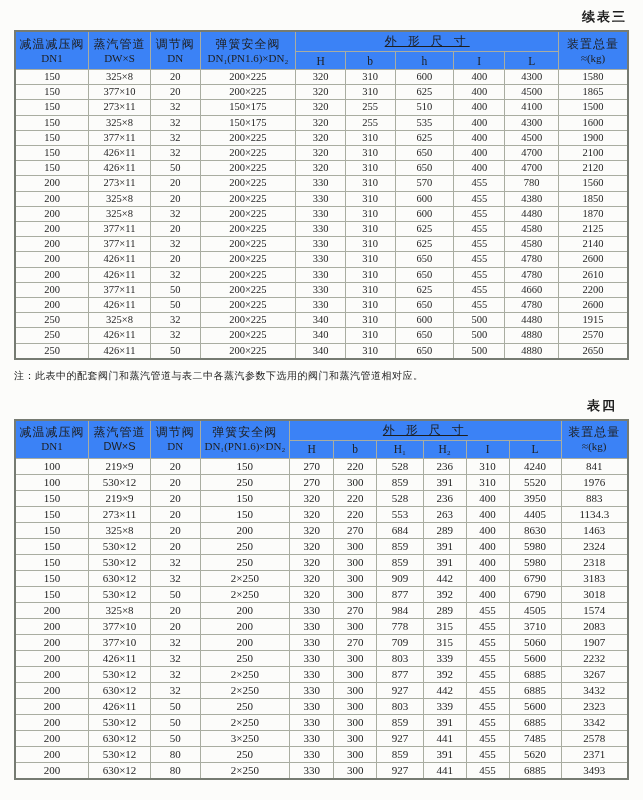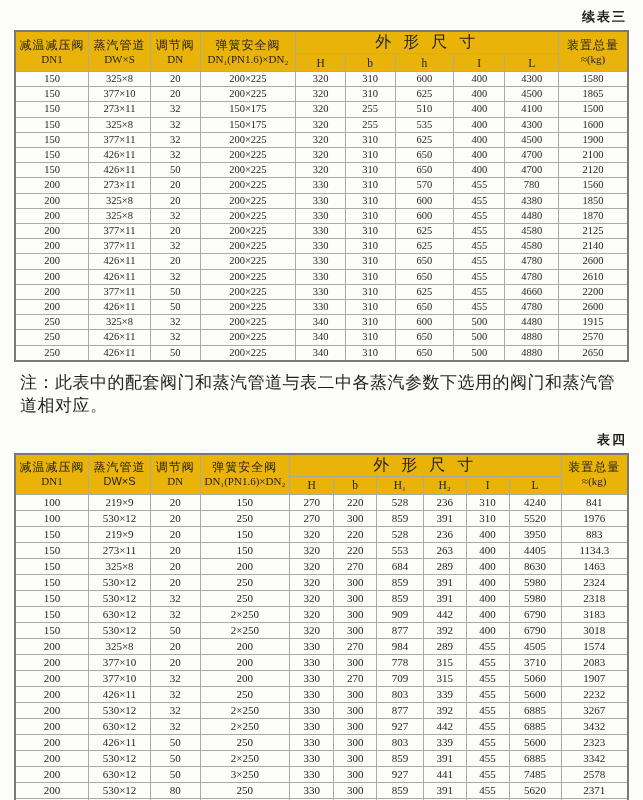--- a/index.html
+++ b/index.html
@@ -10,43 +10,43 @@
     color:#1e1e1e;
     -webkit-font-smoothing:antialiased;
   }
   .page{padding:6px 16px 0 14px;}
   .corner-label{
     text-align:right;
     font-family:"Liberation Sans","DejaVu Sans",sans-serif;
     font-weight:bold;font-size:13px;letter-spacing:2px;
     margin:2px 0 6px 0;height:16px;
   }
-  .t4-label{margin:14px 0 6px 0;height:16px;}
+  .t4-label{margin:14px 10px 6px 0;height:16px;}
   table{
     border-collapse:collapse;width:615px;table-layout:fixed;
     border:2px solid #767b72;
   }
   th,td{
     border:1px solid #a9ada1;
     text-align:center;vertical-align:middle;
     overflow:hidden;white-space:nowrap;
     padding:0;
   }
-  thead th{background:#eab308;font-weight:normal;}
+  thead th{background:#3b82f6;font-weight:normal;}
   .hl1{font-size:12px;line-height:15px;letter-spacing:1px;}
   .hl2{font-size:11px;line-height:13px;letter-spacing:0;}
   .hl2-small{font-size:11px;line-height:13px;letter-spacing:0;}
   .hei{font-family:"Liberation Sans","DejaVu Sans",sans-serif;font-weight:normal;}
-  .dims-title{font-size:16px;letter-spacing:4px;height:19px;}
+  .dims-title{font-size:12px;letter-spacing:4px;height:19px;text-decoration:underline;}
   .dim-letter{font-size:11.5px;height:17px;}
   #table3 tbody td{font-size:10.5px;height:14.2px;line-height:14.2px;}
   #table4 tbody td{font-size:11px;height:15px;line-height:15px;}
   .note{
-    font-size:17px;letter-spacing:0.5px;
-    margin-top:9px;color:#1e1e1e;margin-left:6px;
+    font-size:10px;letter-spacing:0.5px;
+    margin-top:9px;color:#1e1e1e;
   }
 </style>
 </head>
 <body>
 
 <div class="page">
 
   <div class="corner-label">续表三</div>
 
   <table id="table3">

